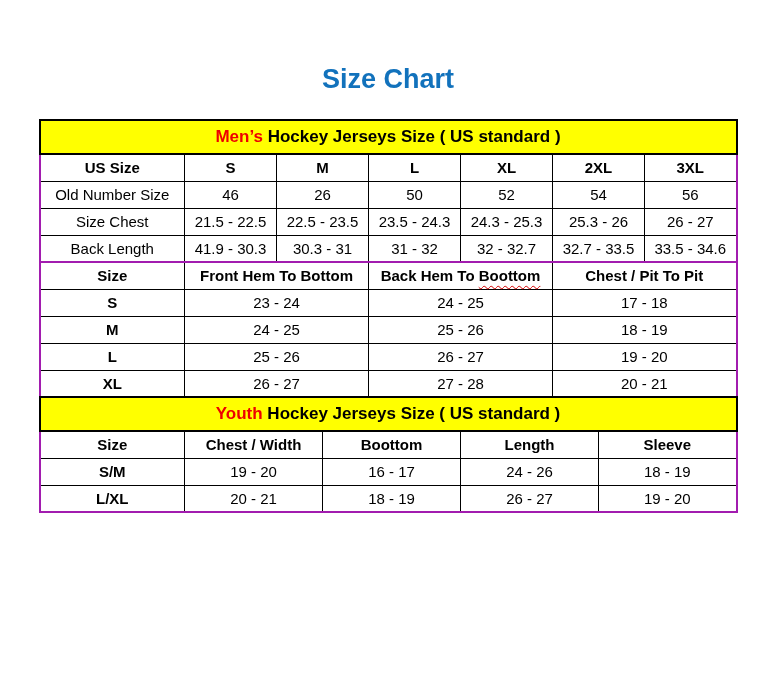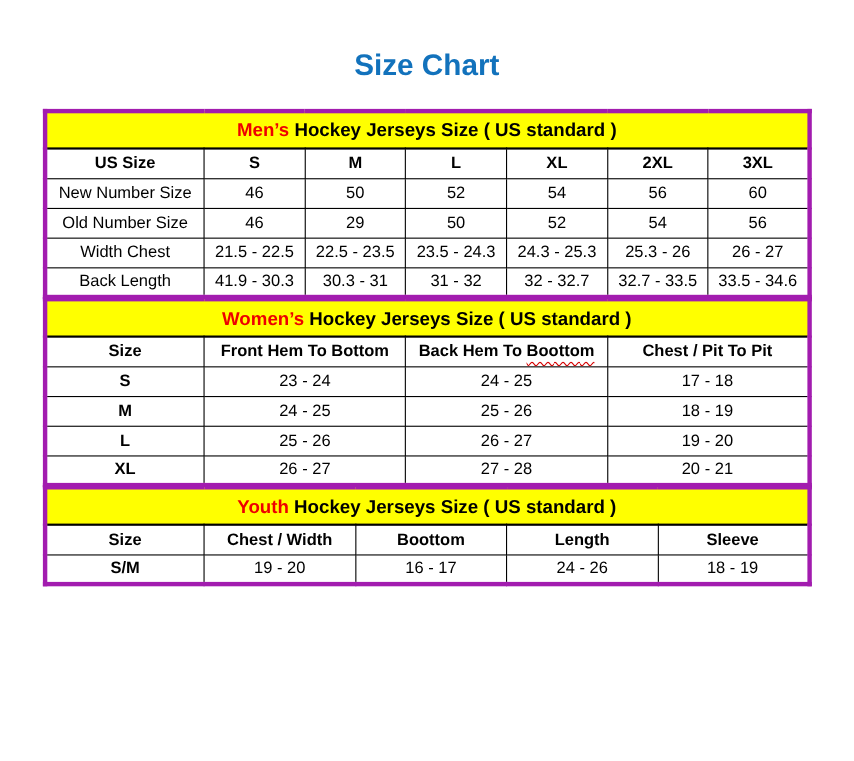--- a/index.html
+++ b/index.html
@@ -4,34 +4,34 @@
 <style>
   * { margin: 0; padding: 0; box-sizing: border-box; }
   html, body { background: #ffffff; }
   body {
     width: 776px; height: 692px;
     font-family: "Liberation Sans", sans-serif;
     color: #000;
     overflow: hidden;
   }
   .page-title {
-    margin-top: 44px;
+    margin-top: 64px;
     margin-bottom: 24px;
     text-align: center;
     font-size: 27px;
     font-weight: bold;
     color: #1272BC;
     letter-spacing: 0px;
   }
   .tables-wrap { width: 699px; margin: 0 auto; }
   table.size-table {
     width: 100%;
     border-collapse: collapse;
     table-layout: fixed;
-    border: 4px solid #a21caf;
+    border: 2px solid #a21caf;
   }
   table.size-table + table.size-table { margin-top: -2px; }
   td {
     border: 1px solid #000;
     text-align: center;
     vertical-align: middle;
     font-size: 15px;
     height: 27px;
     padding: 0 2px;
     white-space: nowrap;
@@ -80,39 +80,30 @@
       <tr class="head-row">
         <td>US Size</td>
         <td>S</td>
         <td>M</td>
         <td>L</td>
         <td>XL</td>
         <td>2XL</td>
         <td>3XL</td>
       </tr>
       <tr>
-        <td>New Number Size</td>
-        <td>46</td>
-        <td>50</td>
-        <td>52</td>
-        <td>54</td>
-        <td>56</td>
-        <td>60</td>
-      </tr>
-      <tr>
         <td>Old Number Size</td>
         <td>46</td>
-        <td>29</td>
+        <td>26</td>
         <td>50</td>
         <td>52</td>
         <td>54</td>
         <td>56</td>
       </tr>
       <tr>
-        <td>Width Chest</td>
+        <td>Size Chest</td>
         <td>21.5 - 22.5</td>
         <td>22.5 - 23.5</td>
         <td>23.5 - 24.3</td>
         <td>24.3 - 25.3</td>
         <td>25.3 - 26</td>
         <td>26 - 27</td>
       </tr>
       <tr>
         <td>Back Length</td>
         <td>41.9 - 30.3</td>
@@ -126,23 +117,20 @@
   </table>
 
   <table class="size-table">
     <colgroup>
         <col class="label-col">
         <col>
         <col>
         <col>
       </colgroup>
     <tbody>
-      <tr class="section-row">
-        <td colspan="4"><span class="section-lead">Women’s</span> <span>Hockey Jerseys Size ( US standard )</span></td>
-      </tr>
       <tr class="head-row">
         <td>Size</td>
         <td>Front Hem To Bottom</td>
         <td><span>Back Hem To</span> <span class="squiggle">Boottom</span></td>
         <td>Chest / Pit To Pit</td>
       </tr>
       <tr>
         <td class="row-label-bold">S</td>
         <td>23 - 24</td>
         <td>24 - 25</td>
@@ -188,16 +176,23 @@
         <td>Length</td>
         <td>Sleeve</td>
       </tr>
       <tr>
         <td class="row-label-bold">S/M</td>
         <td>19 - 20</td>
         <td>16 - 17</td>
         <td>24 - 26</td>
         <td>18 - 19</td>
       </tr>
+      <tr>
+        <td class="row-label-bold">L/XL</td>
+        <td>20 - 21</td>
+        <td>18 - 19</td>
+        <td>26 - 27</td>
+        <td>19 - 20</td>
+      </tr>
     </tbody>
   </table>
 
 </div>
 
 </body></html>

